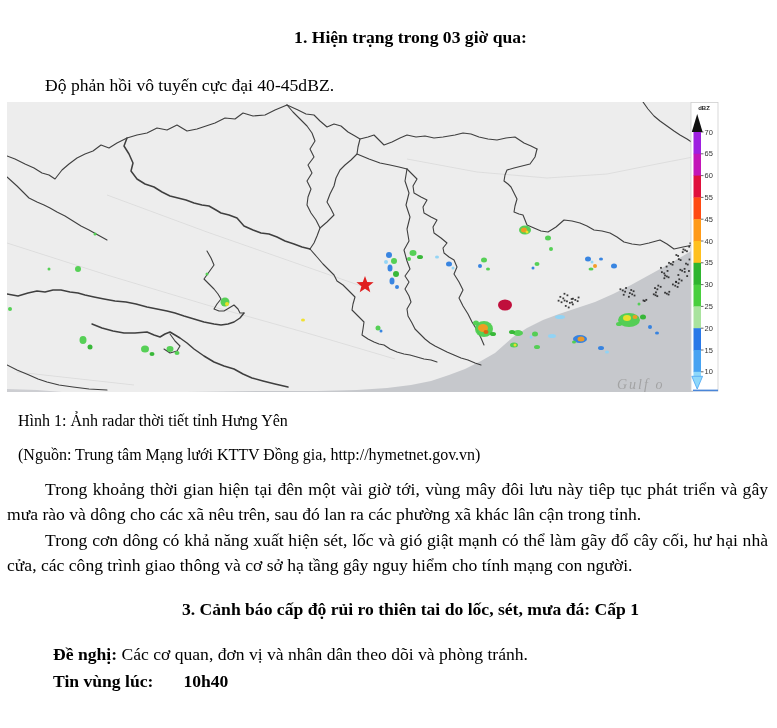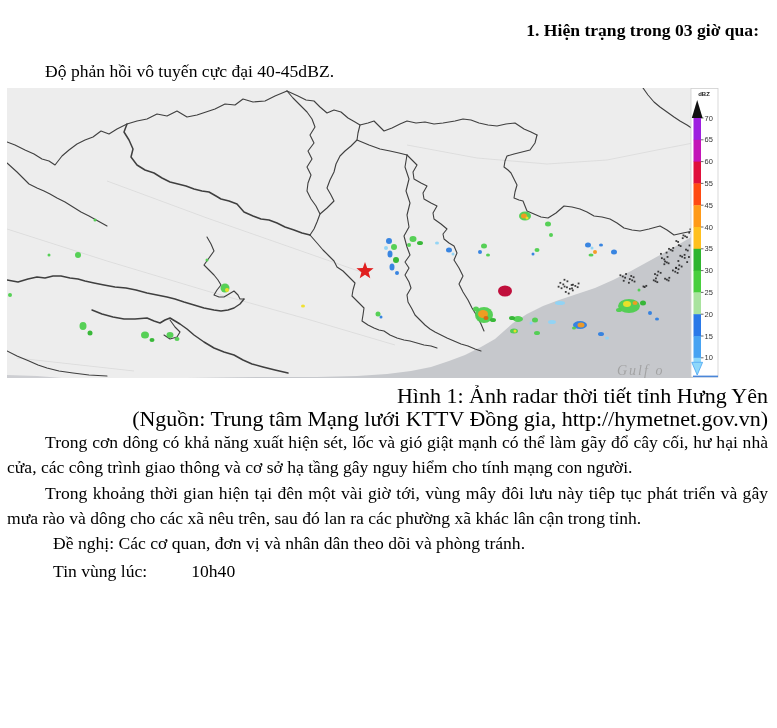--- a/index.html
+++ b/index.html
@@ -2,33 +2,33 @@
 <html><head>
 <meta charset="utf-8">
 <style>
   html,body{margin:0;padding:0;}
   body{
     width:777px;height:728px;overflow:hidden;background:#ffffff;
     font-family:"Liberation Serif","DejaVu Serif",serif;color:#000;
     -webkit-font-smoothing:antialiased;
   }
   .doc{padding:5px 9px 0 7px;font-size:17.6px;line-height:25.4px;}
-  .sec-heading{font-weight:bold;margin:9px;padding:3px 0 3px 46px;text-align:right;}
+  .sec-heading{font-weight:bold;margin:16px;padding:3px 0 3px 46px;text-align:center;}
   #sec1-heading{padding-top:4px;padding-bottom:7px;}
   p{margin:0;text-align:justify;}
   .indent{text-indent:38px;}
   #para-dbz{margin-bottom:3px;}
   .figure{margin:0;width:712px;}
   .figure svg{display:block;}
-  .cap{text-align:right;font-size:22px;line-height:23px;margin:0;}
+  .cap{text-align:left;font-size:16px;line-height:23px;margin:11px;}
   #fig-caption{padding-top:6px;}
   .plain{text-align:left;}
   .advice-line,.issued-line{margin:0;padding-left:46px;text-align:left;}
-  .advice-label,.issued-label,.issued-time{font-weight:normal;text-align:right;}
-  .issued-time{margin-left:44px;}
+  .advice-label,.issued-label,.issued-time{font-weight:bold;text-align:right;}
+  .issued-time{margin-left:30px;}
   .issued-line{padding-top:2px;}
 </style>
 </head>
 <body>
 
 <div class="doc">
 
   <p class="sec-heading" id="sec1-heading">1. Hiện trạng trong 03 giờ qua:</p>
   <p class="indent plain" id="para-dbz">Độ phản hồi vô tuyến cực đại 40-45dBZ.</p>
 
@@ -277,21 +277,22 @@
           <rect x="686.5" y="269.8" width="7.5" height="4.5" fill="#8ed8fa"></rect>
           <polygon points="684.8,274.3 695.6,274.3 690.2,287" fill="#8ed8fa" stroke="#47a3f2" stroke-width="0.8"></polygon>
           <line x1="686" y1="288.4" x2="711" y2="288.4" stroke="#4a86d8" stroke-width="1.6"></line>
         </g>
     </svg>
   </div>
 
   <div class="cap" id="fig-caption">Hình 1: Ảnh radar thời tiết tỉnh Hưng Yên</div>
   <div class="cap">(Nguồn: Trung tâm Mạng lưới KTTV Đồng gia, http://hymetnet.gov.vn)</div>
 
+  <p class="indent">Trong khoảng thời gian hiện tại đên một vài giờ tới, vùng mây đôi lưu này tiêp tục phát triển và gây mưa rào và dông cho các xã nêu trên, sau đó lan ra các phường xã khác lân cận trong tỉnh.</p>
   <p class="indent">Trong cơn dông có khả năng xuất hiện sét, lốc và gió giật mạnh có thể làm gãy đổ cây cối, hư hại nhà cửa, các công trình giao thông và cơ sở hạ tầng gây nguy hiểm cho tính mạng con người.</p>
-  <p class="indent">Trong khoảng thời gian hiện tại đên một vài giờ tới, vùng mây đôi lưu này tiêp tục phát triển và gây mưa rào và dông cho các xã nêu trên, sau đó lan ra các phường xã khác lân cận trong tỉnh.</p>
-
+
+  <p class="sec-heading">3. Cảnh báo cấp độ rủi ro thiên tai do lốc, sét, mưa đá: Cấp 1</p>
 
   <p class="advice-line"><span class="advice-label">Đề nghị:</span><span> Các cơ quan, đơn vị và nhân dân theo dõi và phòng tránh.</span></p>
 
   <p class="issued-line"><span class="issued-label">Tin vùng lúc:</span><span class="issued-time">10h40</span></p>
 
 </div>
 
 </body></html>

